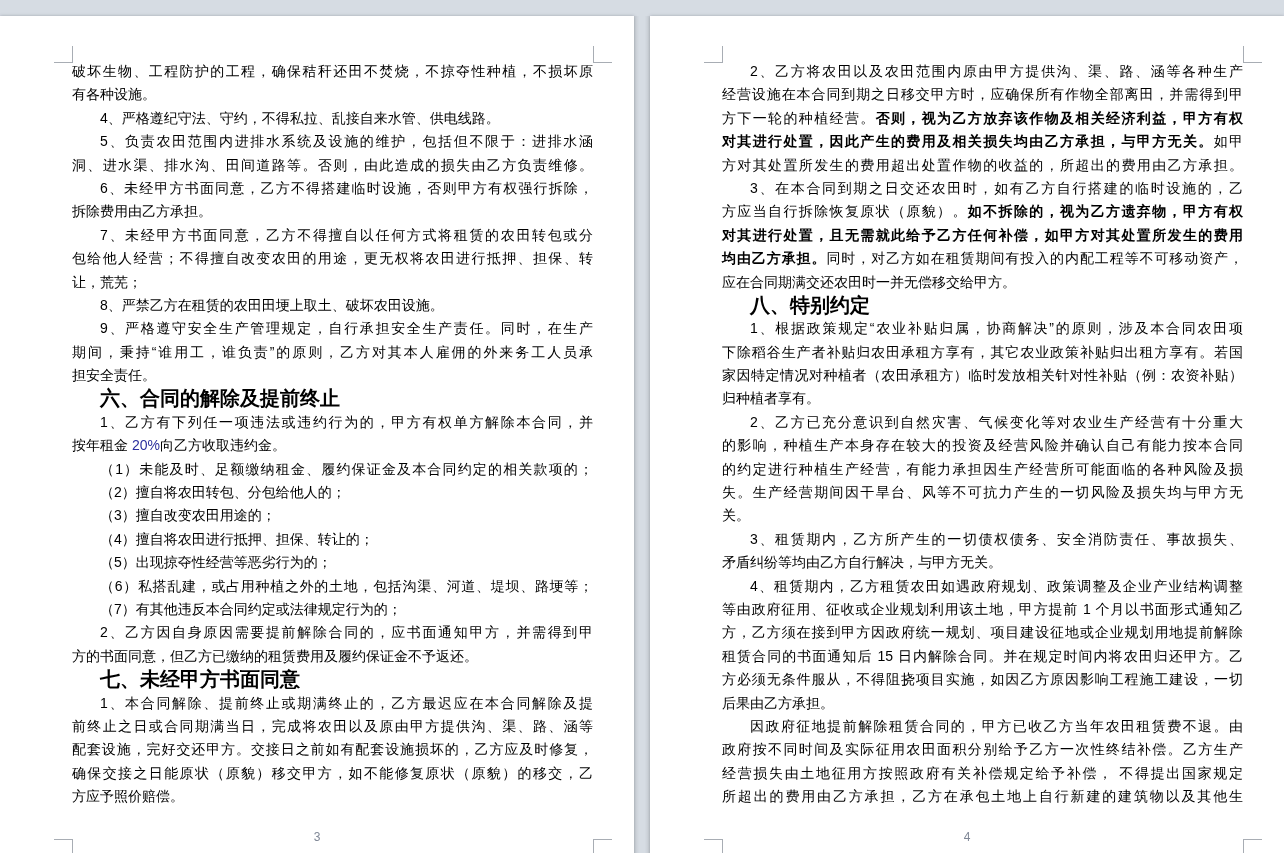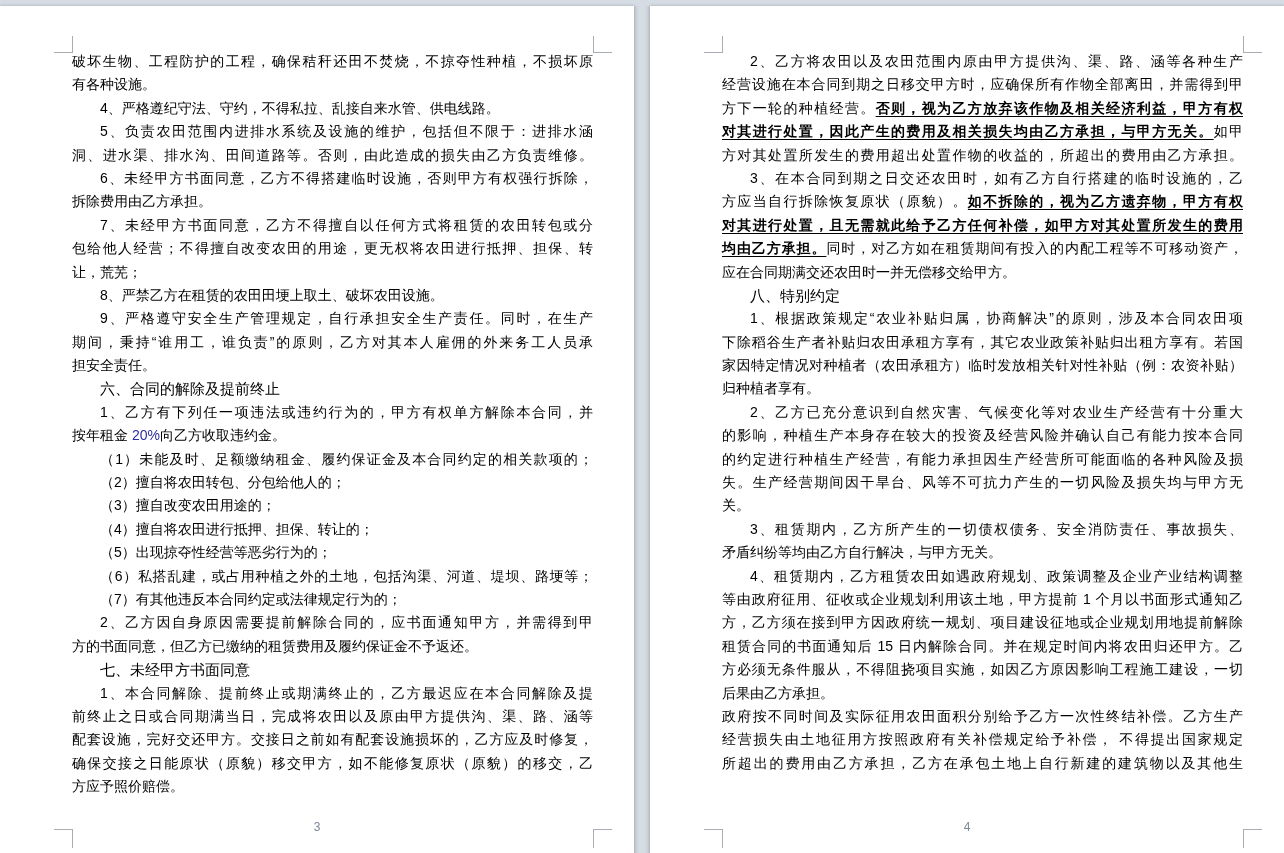--- a/index.html
+++ b/index.html
@@ -5,21 +5,21 @@
   html, body { margin: 0; padding: 0; }
   body {
     width: 1284px; height: 853px;
     overflow: hidden;
     font-family: "Liberation Sans", "DejaVu Sans", sans-serif;
     background: var(--gap-color, #d6dce3);
   }
   .canvas {
     position: relative;
     width: 1016px; height: 853px;
-    padding-top: 6px;
+    padding-top: 16px;
     box-sizing: border-box;
     display: flex;
   }
   .page {
     position: relative;
     width: 634px;
     height: 900px;
     background: #ffffff;
     flex: 0 0 634px;
     box-shadow: 0 0 3px rgba(60,70,80,0.35);
@@ -40,22 +40,22 @@
     font-size: 14px;
     color: #000;
     text-align: left;
     white-space: normal;
   }
   .line.fill {
     text-align: justify;
     text-align-last: justify;
   }
   .line.ind { padding-left: 28px; }
-  .seg-bold { font-weight: normal; font-size: 15px; }
-  .seg-bu { font-weight: bold; text-decoration: underline; text-underline-offset: 3px; }
+  .seg-bold { font-weight: bold; font-size: 20px; }
+  .seg-bu { font-weight: bold; text-underline-offset: 3px; }
   .seg-blue { color: var(--blue, #2b2f9e); }
   .crop {
     position: absolute;
     pointer-events: none;
   }
   .crop.tl { left: 54px; top: 30px; width: 18px; height: 16px;
              border-right: 1px solid var(--crop-color,#a8adb4); border-bottom: 1px solid var(--crop-color,#a8adb4); }
   .crop.tr { left: 593px; top: 30px; width: 18px; height: 16px;
              border-left: 1px solid var(--crop-color,#a8adb4); border-bottom: 1px solid var(--crop-color,#a8adb4); }
   .crop.bl { left: 54px; top: 823px; width: 18px; height: 18px;
@@ -147,20 +147,21 @@
         <div class="line fill"><span>失。生产经营期间因干旱台、风等不可抗力产生的一切风险及损失均与甲方无</span></div>
         <div class="line"><span>关。</span></div>
         <div class="line fill ind"><span>3、租赁期内，乙方所产生的一切债权债务、安全消防责任、事故损失、</span></div>
         <div class="line"><span>矛盾纠纷等均由乙方自行解决，与甲方无关。</span></div>
         <div class="line fill ind"><span>4、租赁期内，乙方租赁农田如遇政府规划、政策调整及企业产业结构调整</span></div>
         <div class="line fill"><span>等由政府征用、征收或企业规划利用该土地，甲方提前 1 个月以书面形式通知乙</span></div>
         <div class="line fill"><span>方，乙方须在接到甲方因政府统一规划、项目建设征地或企业规划用地提前解除</span></div>
         <div class="line fill"><span>租赁合同的书面通知后 15 日内解除合同。并在规定时间内将农田归还甲方。乙</span></div>
         <div class="line fill"><span>方必须无条件服从，不得阻挠项目实施，如因乙方原因影响工程施工建设，一切</span></div>
         <div class="line"><span>后果由乙方承担。</span></div>
+        <div class="line fill ind"><span>因政府征地提前解除租赁合同的，甲方已收乙方当年农田租赁费不退。由</span></div>
         <div class="line fill"><span>政府按不同时间及实际征用农田面积分别给予乙方一次性终结补偿。乙方生产</span></div>
         <div class="line fill"><span>经营损失由土地征用方按照政府有关补偿规定给予补偿， 不得提出国家规定</span></div>
         <div class="line fill"><span>所超出的费用由乙方承担，乙方在承包土地上自行新建的建筑物以及其他生</span></div>
       </div>
     <div class="page-number">4</div>
   </div>
 
 </div>
 
 </body></html>

